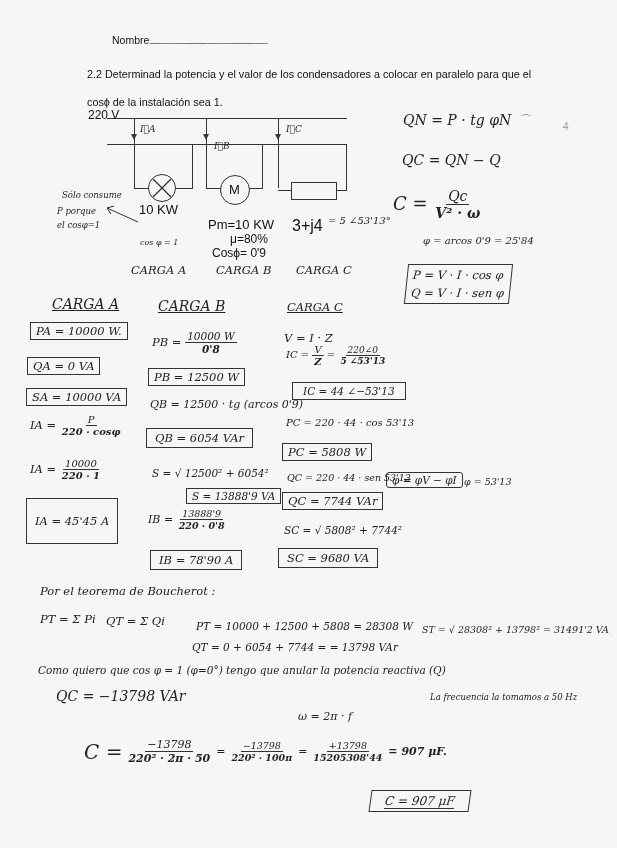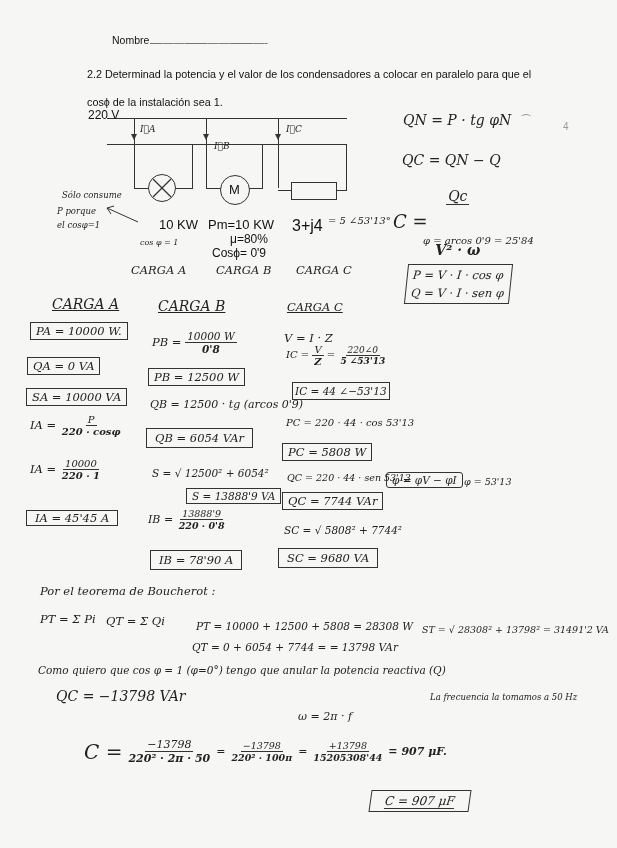--- a/index.html
+++ b/index.html
@@ -62,21 +62,21 @@
     <span class="print" style="position:absolute;left:8px;top:6px;font-size:13px;">M</span>
   </div>
 
   <div class="line" style="left:278px;top:118px;width:1.3px;height:70px;"></div>
   <div class="arrow-down" style="left:275px;top:134px;"></div>
   <div class="abs hand h-sm" style="left:286px;top:124px;">I⃗C</div>
   <div class="line" style="left:346px;top:144px;width:1.3px;height:46px;"></div>
   <div class="line" style="left:278px;top:190px;width:69px;height:1.3px;"></div>
   <div class="rect" style="left:291px;top:182px;width:46px;height:18px;"></div>
 
-  <div class="abs print" style="left:139px;top:217px;font-size:13px;margin-left:20px;">10 KW</div>
+  <div class="abs print" style="left:139px;top:202px;font-size:13px;">10 KW</div>
   <div class="abs hand" style="left:140px;top:238px;font-size:8px;">cos φ = 1</div>
   <div class="abs print" style="left:208px;top:217px;font-size:13px;">Pm=10 KW</div>
   <div class="abs print" style="left:230px;top:232px;font-size:12px;">μ=80%</div>
   <div class="abs print" style="left:212px;top:246px;font-size:12px;">Cosϕ= 0'9</div>
   <div class="abs print" style="left:292px;top:217px;font-size:16px;">3+j4</div>
   <div class="abs hand" style="left:328px;top:215px;font-size:10px;">= 5 ∠53'13°</div>
 
   <div class="abs hand h-md" style="left:131px;top:263px;">CARGA A</div>
   <div class="abs hand h-md" style="left:216px;top:263px;">CARGA B</div>
   <div class="abs hand h-md" style="left:296px;top:263px;">CARGA C</div>
@@ -90,21 +90,21 @@
     <line x1="2" y1="3" x2="6" y2="9" stroke="#333" stroke-width="1"></line>
   </svg>
 </div>
 
 <div class="abs hand h-lg" style="left:403px;top:112px;">QN = P · tg φN</div>
 <div class="abs hand h-lg" style="left:402px;top:152px;">QC = QN − Q</div>
 <div class="abs hand" style="left:518px;top:112px;font-size:12px;color:#777;">⌒</div>
 <div class="abs" style="left:563px;top:121px;font-size:10px;color:#999;">4</div>
 <div class="abs hand" style="left:393px;top:188px;font-size:18px;">
   <span>C =</span>
-  <span class="frac" style="font-size:14px;gap:37px;">
+  <span class="frac" style="font-size:14px;">
       <span class="num">Qc</span>
       <span class="den">V² · ω</span>
     </span>
 </div>
 <div class="abs hand" style="left:423px;top:235px;font-size:10px;">φ = arcos 0'9 = 25'84</div>
 <div class="abs hand boxed" style="left:406px;top:264px;font-size:11.5px;line-height:18px;transform:skewX(-6deg);">
   <div>P = V · I · cos φ</div>
   <div>Q = V · I · sen φ</div>
 </div>
 
@@ -119,21 +119,21 @@
       <span class="den">220 · cosφ</span>
     </span>
 </div>
 <div class="abs hand h-md" style="left:30px;top:458px;">
   <span>IA =</span>
   <span class="frac" style="font-size:10px;">
       <span class="num">10000</span>
       <span class="den">220 · 1</span>
     </span>
 </div>
-<div class="abs hand h-md boxed" style="left:26px;top:510px;padding:0 8px;">IA = 45'45 A</div>
+<div class="abs hand h-md boxed" style="left:26px;top:498px;padding:15px 8px;">IA = 45'45 A</div>
 
 <div class="abs hand h-lg col-title" style="left:158px;top:298px;">CARGA B</div>
 <div class="abs hand h-md" style="left:152px;top:330px;">
   <span>PB =</span>
   <span class="frac" style="font-size:10.5px;">
       <span class="num">10000 W</span>
       <span class="den">0'8</span>
     </span>
 </div>
 <div class="abs hand h-md boxed" style="left:148px;top:368px;">PB = 12500 W</div>
@@ -157,21 +157,21 @@
   <span class="frac">
       <span class="num">V</span>
       <span class="den">Z</span>
     </span>
   =
   <span class="frac" style="font-size:9px;">
       <span class="num">220∠0</span>
       <span class="den">5 ∠53'13</span>
     </span>
 </div>
-<div class="abs hand boxed" style="left:292px;top:382px;font-size:10.5px;padding:2px 2px;">IC = 44 ∠−53'13</div>
+<div class="abs hand boxed" style="left:292px;top:382px;font-size:10.5px;padding:2px 10px;">IC = 44 ∠−53'13</div>
 <div class="abs hand" style="left:286px;top:417px;font-size:10px;">PC = 220 · 44 · cos 53'13</div>
 <div class="abs hand h-md boxed" style="left:282px;top:443px;">PC = 5808 W</div>
 <div class="abs hand" style="left:287px;top:472px;font-size:9.5px;">QC = 220 · 44 · sen 53'13</div>
 <div class="abs hand h-md boxed" style="left:282px;top:492px;">QC = 7744 VAr</div>
 <div class="abs hand" style="left:284px;top:524px;font-size:10.5px;">SC = √ 5808² + 7744²</div>
 <div class="abs hand h-md boxed" style="left:278px;top:548px;padding:2px 8px;">SC = 9680 VA</div>
 <div class="abs hand boxed" style="left:386px;top:472px;font-size:10.5px;border-radius:3px;">φ = φV − φI</div>
 <div class="abs hand" style="left:464px;top:476px;font-size:9.5px;">φ = 53'13</div>
 
 <div class="abs hand h-md" style="left:40px;top:584px;">Por el teorema de Boucherot :</div>

